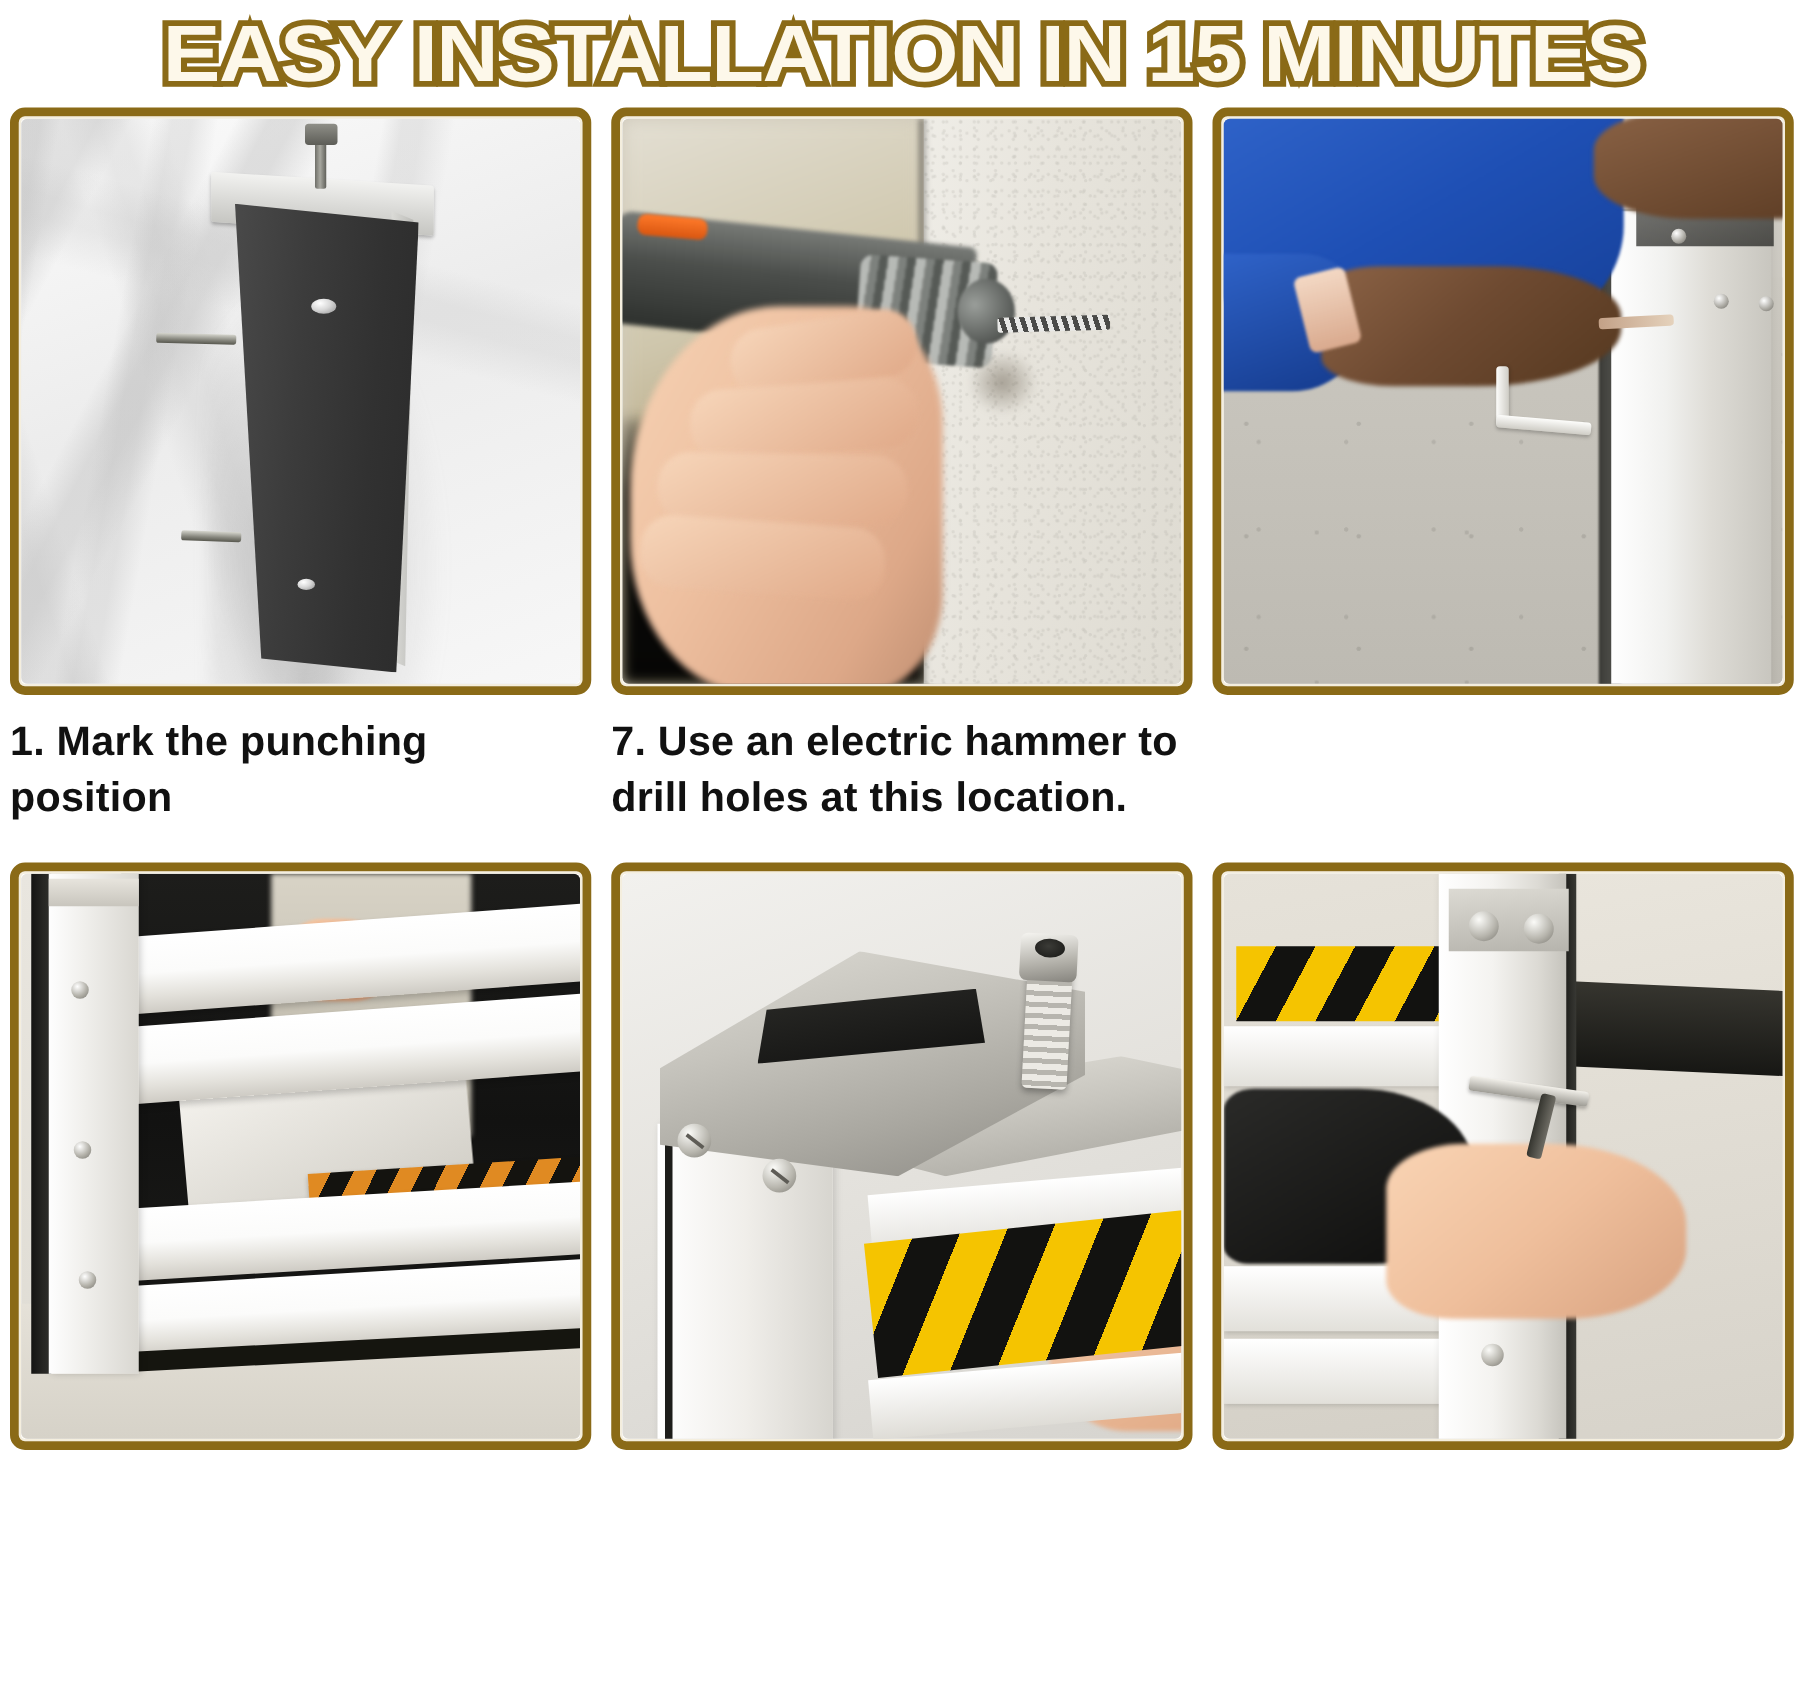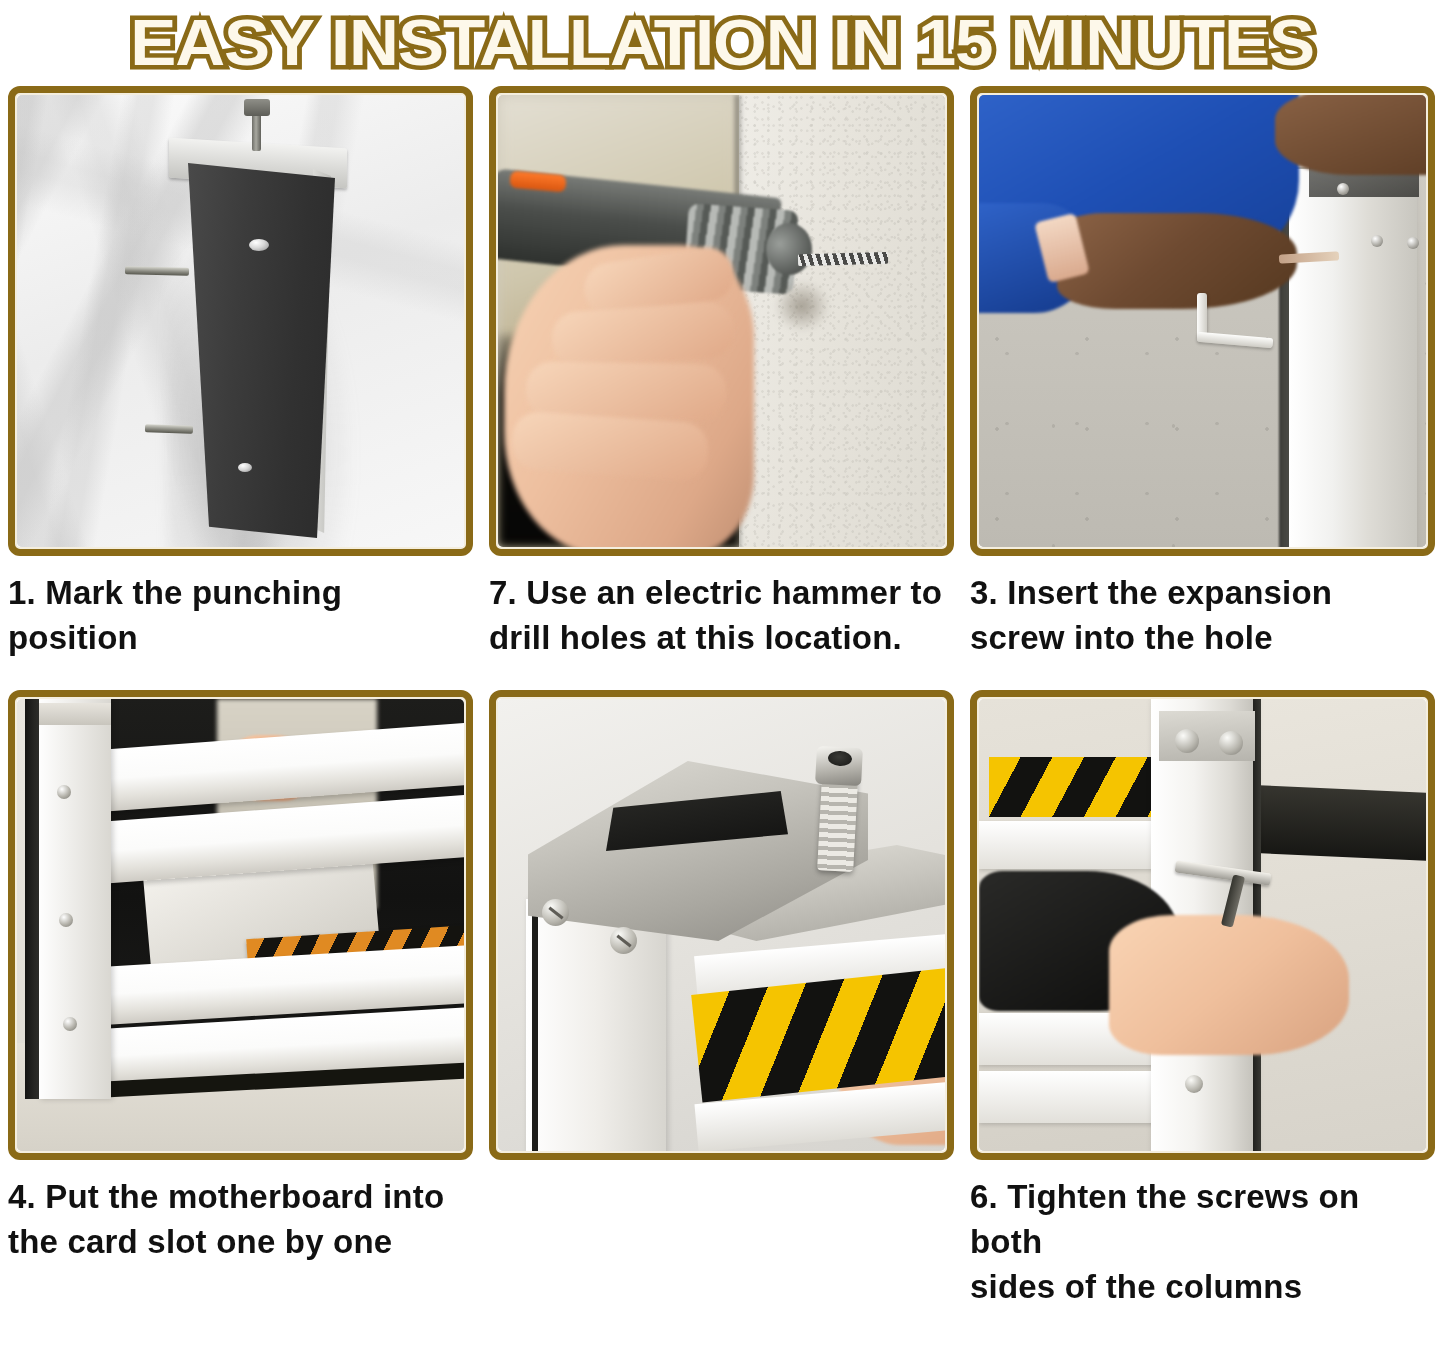--- a/index.html
+++ b/index.html
@@ -599,22 +599,20 @@
           <div class="p3-shirt"></div>
           <div class="p3-sleeve"></div>
           <div class="p3-arm2"></div>
           <div class="p3-arm"></div>
           <div class="p3-cuff"></div>
           <div class="p3-tool"></div>
           <div class="p3-allen2"></div>
           <div class="p3-allen"></div>
         </div>
       </div>
-      <div class="caption">3. Insert the expansion
-screw into the hole</div>
     </div>
 
   </div>
 
   <div class="row row2">
 
     <div class="cell">
       <div class="frame">
         <div class="photo">
           <div class="p4-bg"></div>
@@ -630,22 +628,20 @@
           <div class="p4-board p4-b1"></div>
           <div class="p4-board p4-b2"></div>
           <div class="p4-colblack"></div>
           <div class="p4-colum"></div>
           <div class="p4-coltop"></div>
           <div class="p4-cs p4-cs1"></div>
           <div class="p4-cs p4-cs2"></div>
           <div class="p4-cs p4-cs3"></div>
         </div>
       </div>
-      <div class="caption">4. Put the motherboard into
-the card slot one by one</div>
     </div>
 
     <div class="cell">
       <div class="frame">
         <div class="photo">
           <div class="p5-bg"></div>
           <div class="p5-hand"></div>
           <div class="p5-whiteboard"></div>
           <div class="p5-stripe"></div>
           <div class="p5-whiteboard2"></div>
@@ -678,18 +674,16 @@
           <div class="p6-toppl"></div>
           <div class="p6-tps p6-tps1"></div>
           <div class="p6-tps p6-tps2"></div>
           <div class="p6-ms p6-ms1"></div>
           <div class="p6-sleeve"></div>
           <div class="p6-hand"></div>
           <div class="p6-wrench"></div>
           <div class="p6-wrench2"></div>
         </div>
       </div>
-      <div class="caption">6. Tighten the screws on both
-sides of the columns</div>
     </div>
 
   </div>
 </div>
 
 </body></html>

